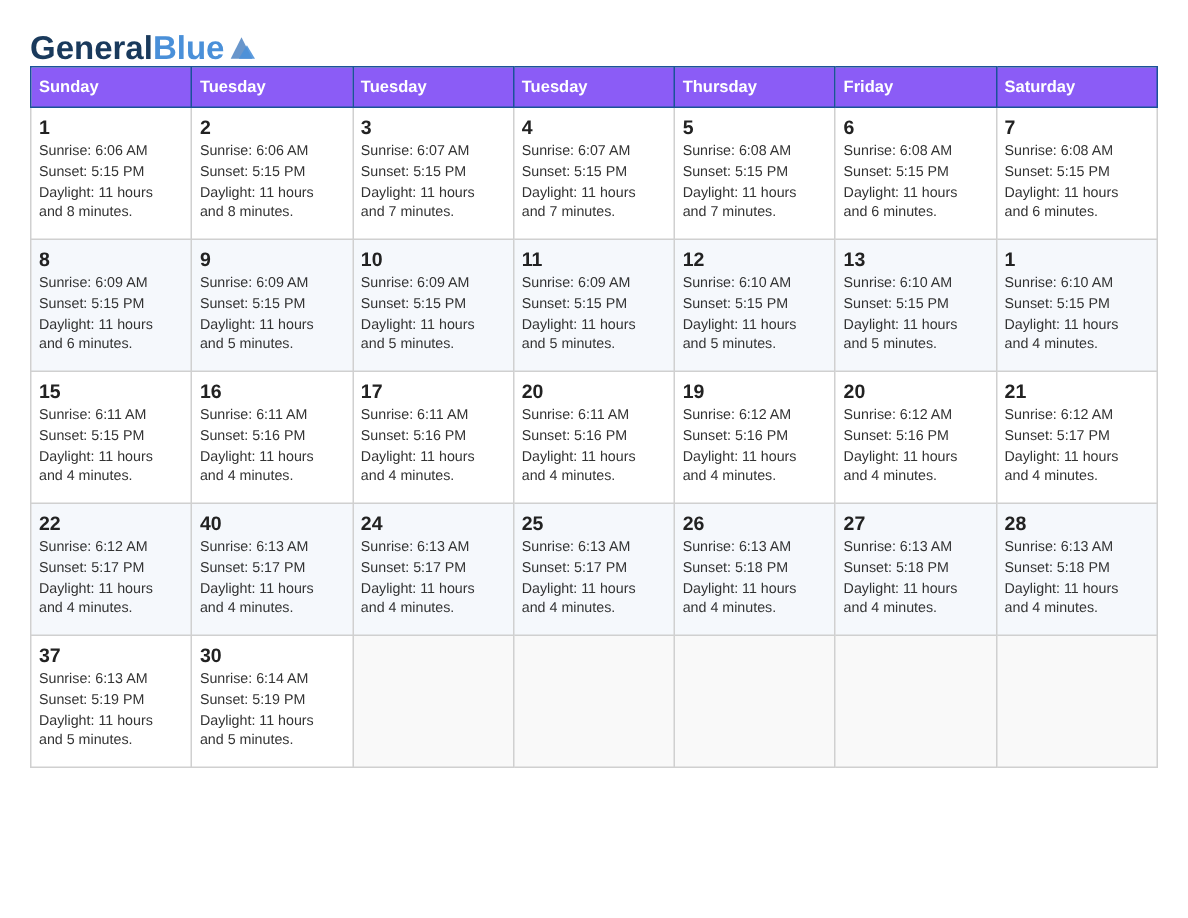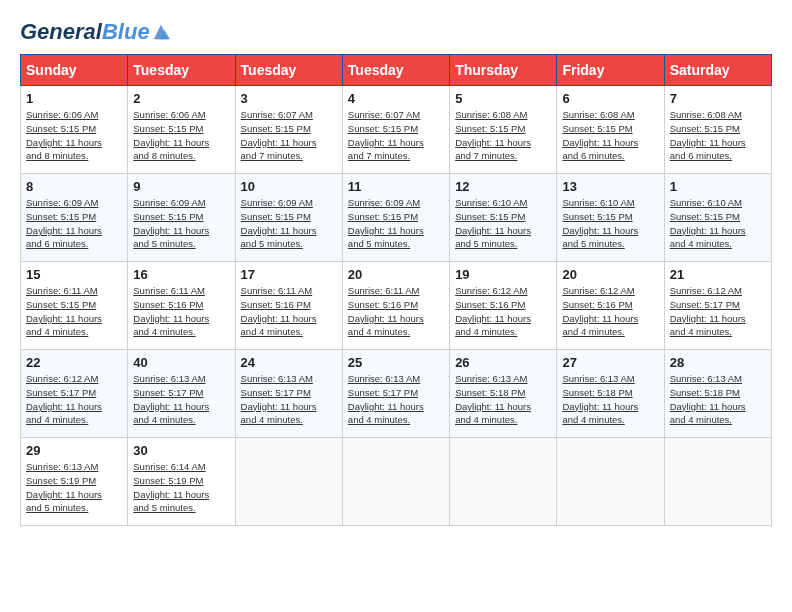--- a/index.html
+++ b/index.html
@@ -7,22 +7,20 @@
       font-family: Arial, sans-serif;
       background: #fff;
       width: 792px;
       min-height: 612px;
       padding: 20px;
     }
     .header-area {
       display: flex;
       justify-content: space-between;
       align-items: flex-start;
-      margin-bottom: 10px;
-      font-style: italic;
     }
     .logo {
       display: flex;
       align-items: center;
     }
     .logo-text {
       font-size: 22px;
       font-weight: bold;
       color: #1a3a5c;
       line-height: 1.1;
@@ -46,23 +44,23 @@
     .location-title {
       font-size: 15px;
       color: #555;
     }
     table {
       width: 100%;
       border-collapse: collapse;
       table-layout: fixed;
     }
     thead tr th {
-      background-color: #ef4444;
+      background-color: #8b5cf6;
       color: #fff;
-      font-size: 14px;
+      font-size: 11px;
       font-weight: bold;
       padding: 7px 5px;
       text-align: left;
       border: 1px solid #1a5298;
     }
     tbody tr td {
       border: 1px solid #d0d0d0;
       vertical-align: top;
       padding: 5px 5px;
       height: 88px;
@@ -75,21 +73,20 @@
       font-size: 13px;
       font-weight: bold;
       color: #222;
       display: block;
       margin-bottom: 2px;
     }
     .day-detail {
       font-size: 9.5px;
       color: #333;
       line-height: 1.45;
-      text-decoration: underline;
     }
     .empty-cell {
       background: #f9f9f9 !important;
     }
   </style>
 </head>
 <body>
 
 <div class="header-area">
   <div class="logo">
@@ -237,21 +234,21 @@
           <span class="day-num">27</span>
           <div class="day-detail">Sunrise: 6:13 AM<br>Sunset: 5:18 PM<br>Daylight: 11 hours<br>and 4 minutes.</div>
         </td>
         <td>
           <span class="day-num">28</span>
           <div class="day-detail">Sunrise: 6:13 AM<br>Sunset: 5:18 PM<br>Daylight: 11 hours<br>and 4 minutes.</div>
         </td>
       </tr>
       <tr>
         <td>
-          <span class="day-num">29</span>
+          <span class="day-num">37</span>
           <div class="day-detail">Sunrise: 6:13 AM<br>Sunset: 5:19 PM<br>Daylight: 11 hours<br>and 5 minutes.</div>
         </td>
         <td>
           <span class="day-num">30</span>
           <div class="day-detail">Sunrise: 6:14 AM<br>Sunset: 5:19 PM<br>Daylight: 11 hours<br>and 5 minutes.</div>
         </td>
         <td class="empty-cell"></td>
         <td class="empty-cell"></td>
         <td class="empty-cell"></td>
         <td class="empty-cell"></td>

